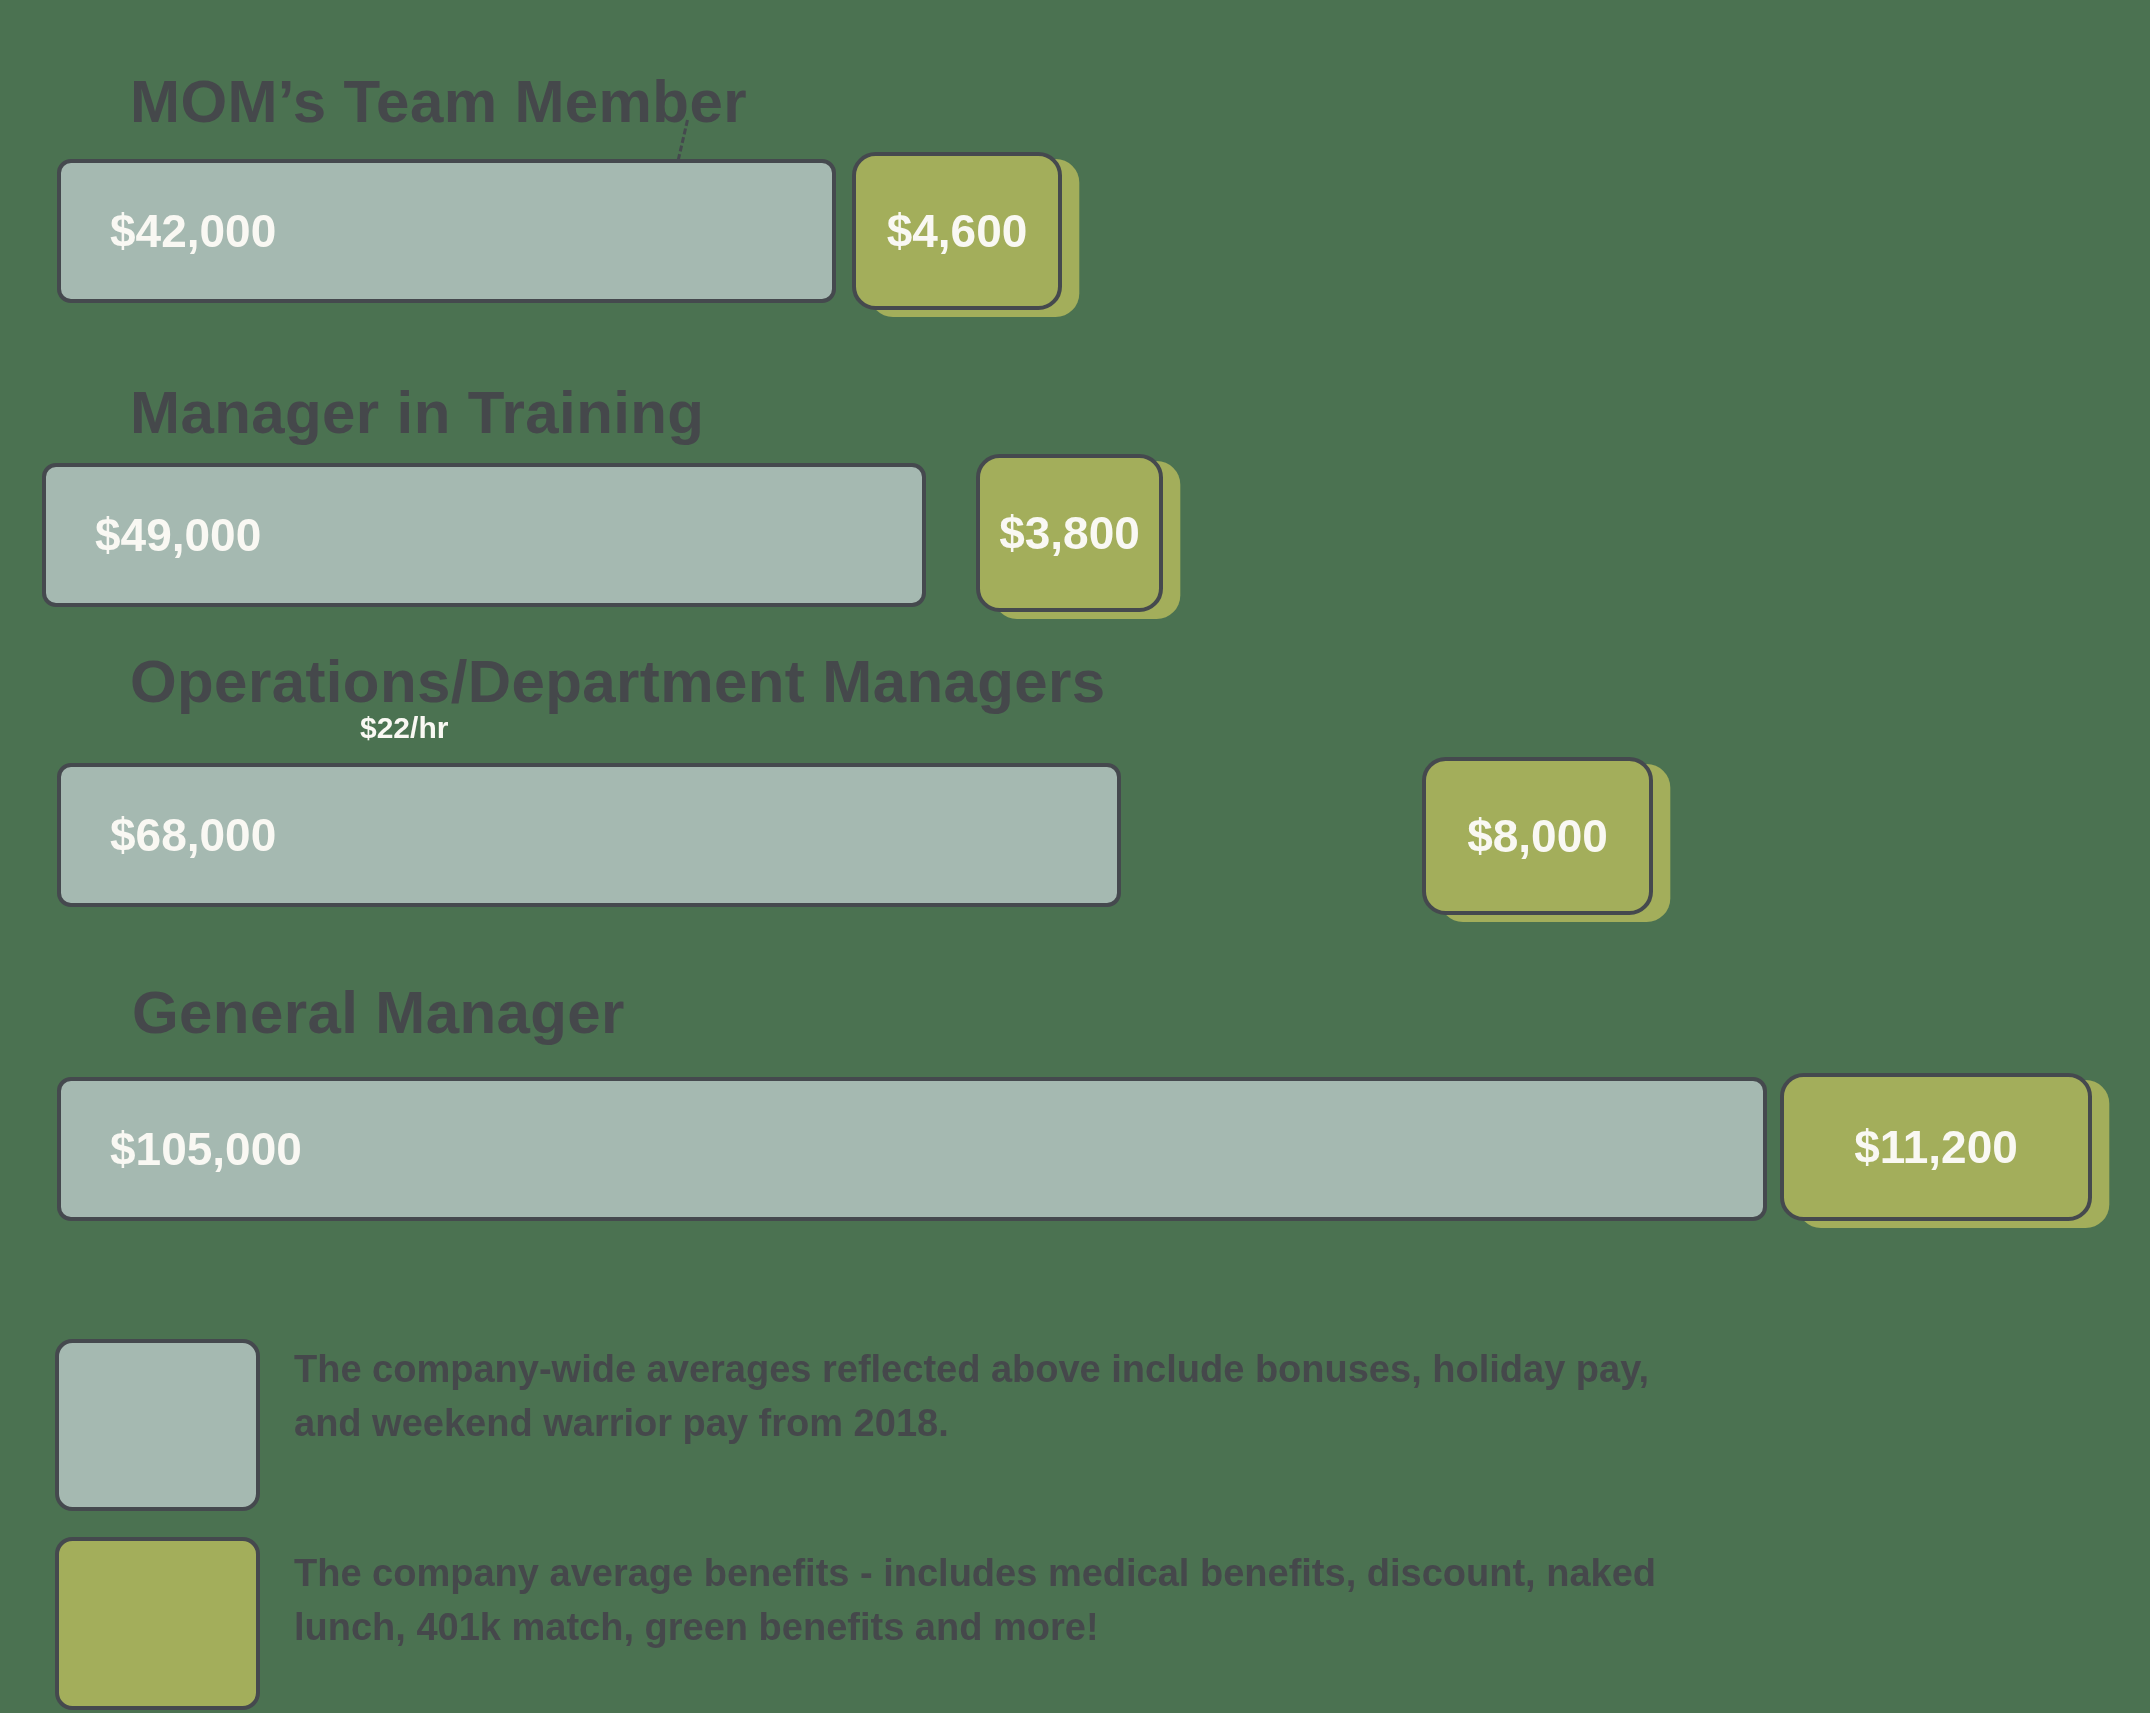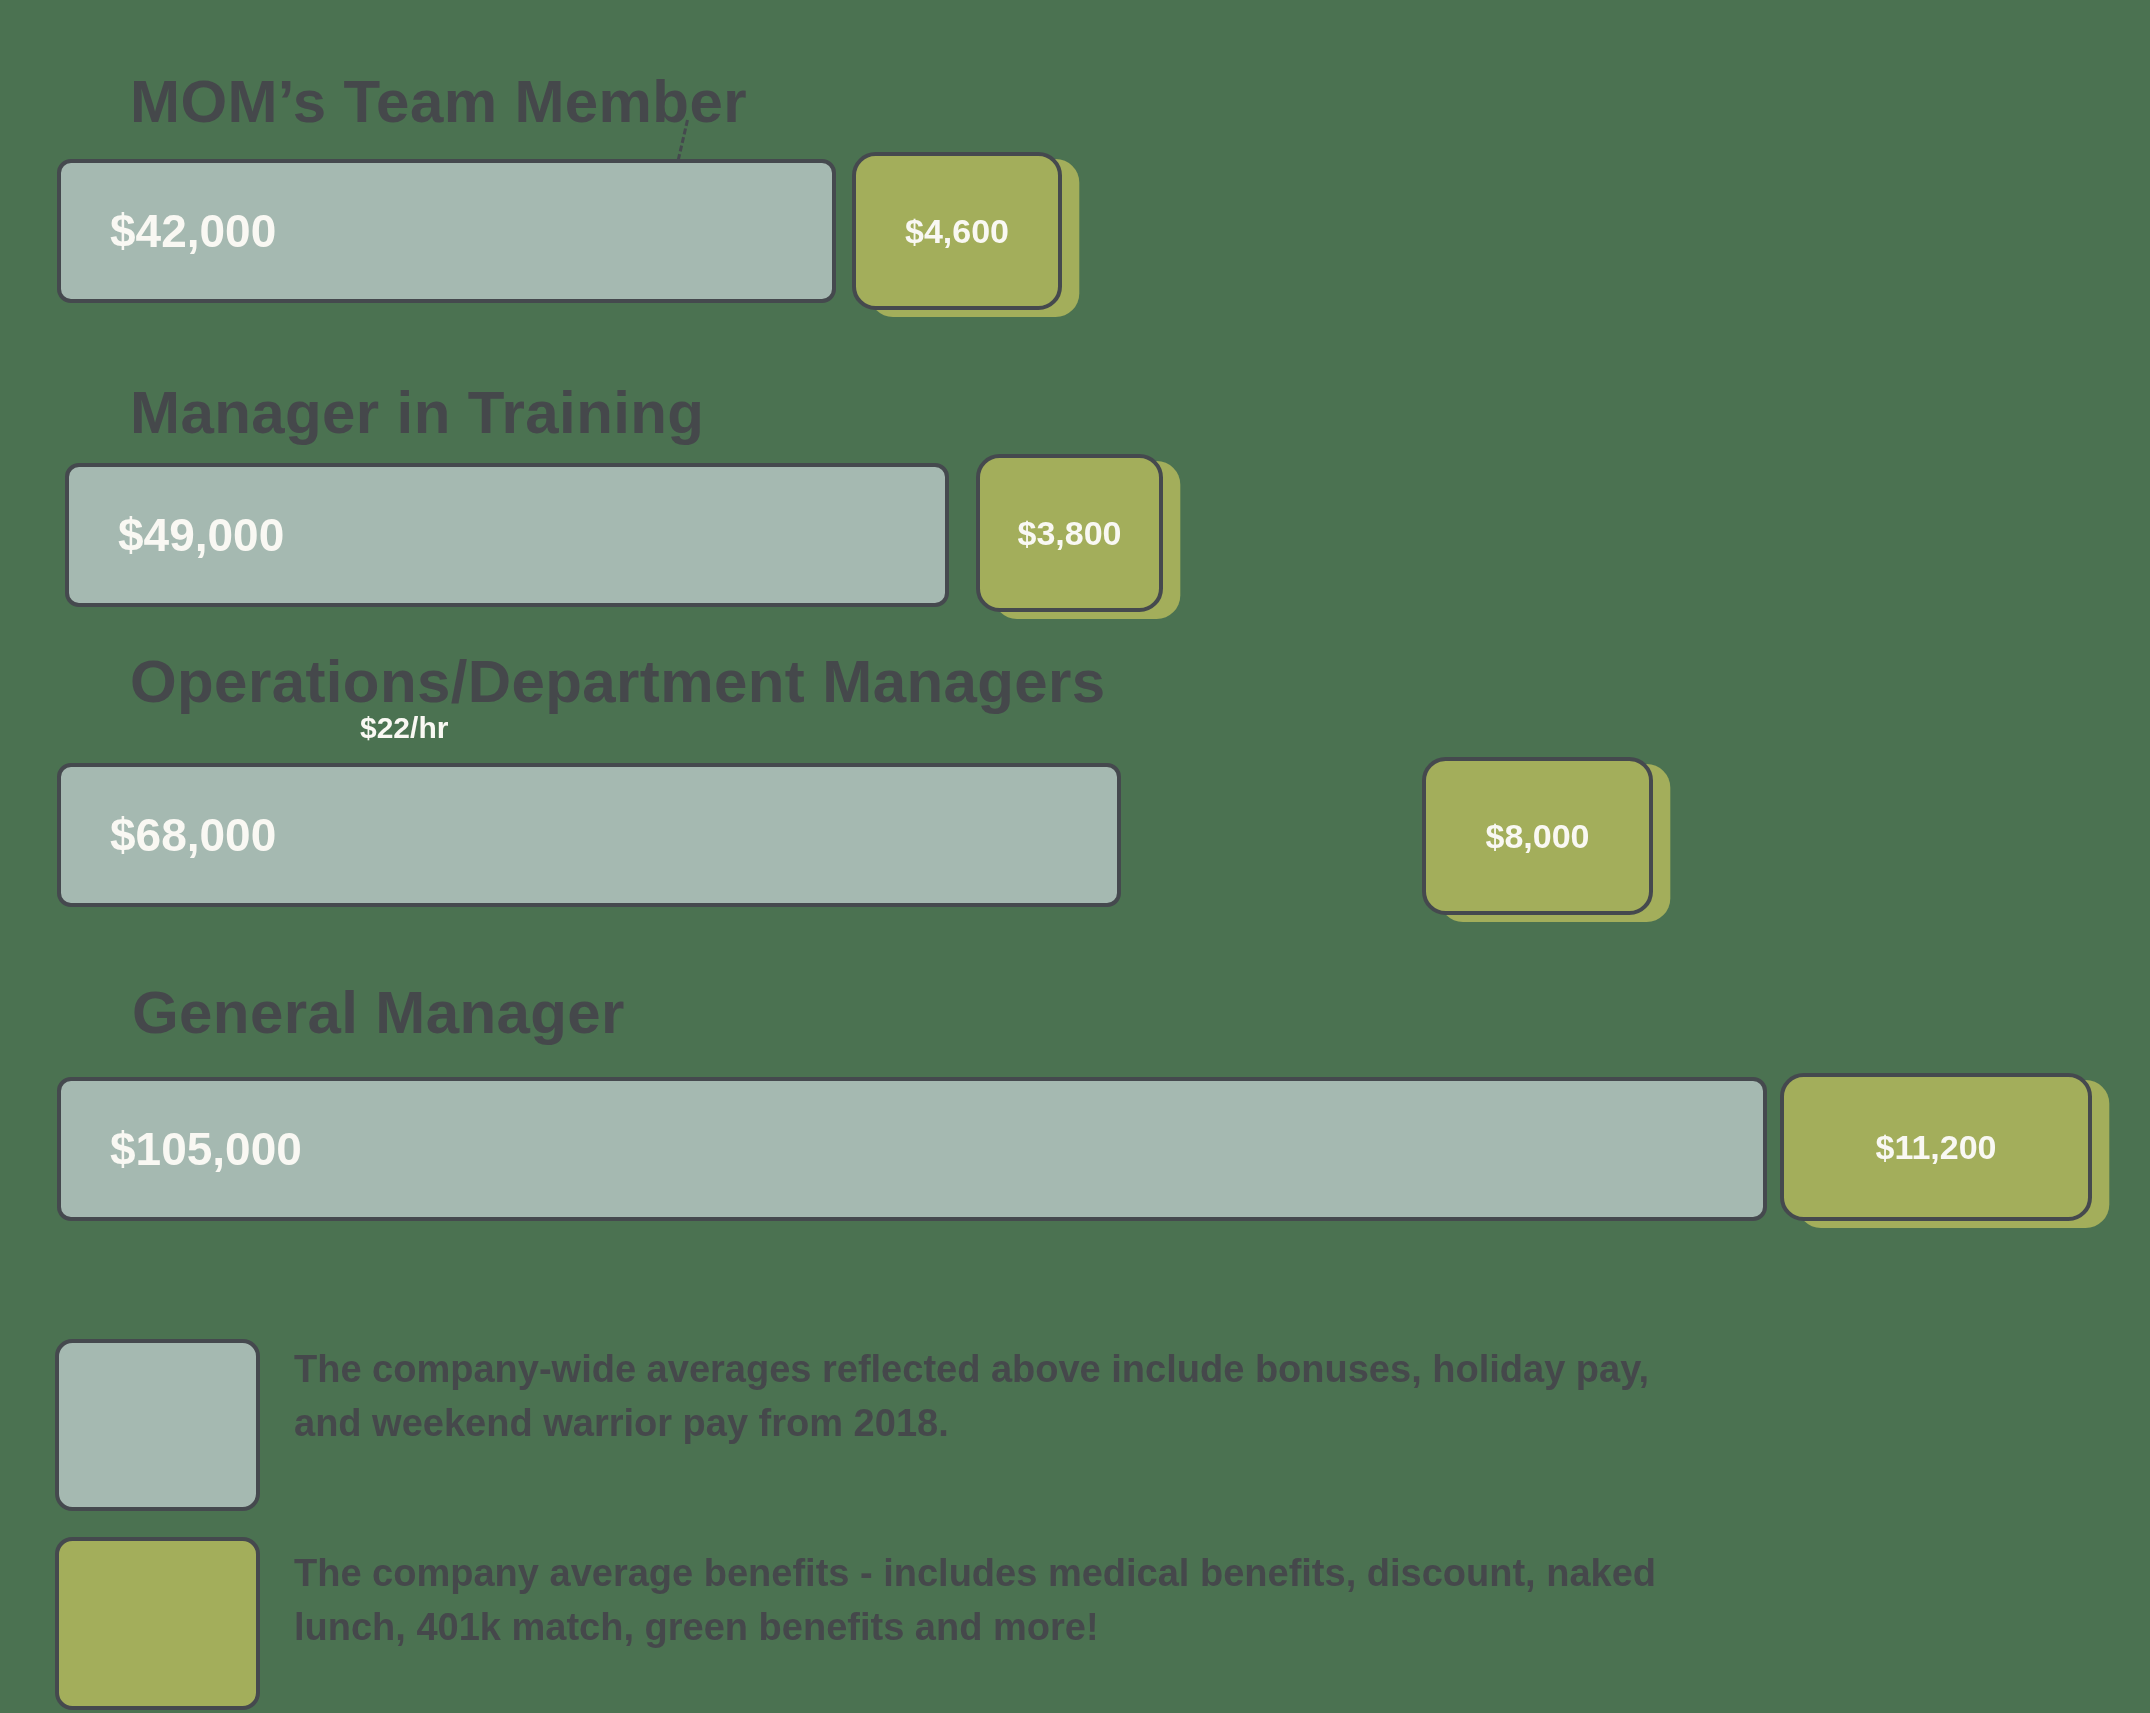--- a/index.html
+++ b/index.html
@@ -61,21 +61,21 @@
     box-shadow:17.3px 7px 0 0 #a3ae5b;
     display:flex;
     align-items:center;
     justify-content:center;
   }
   .row-0 .benefit-box{top:152px;}
   .row-1 .benefit-box{top:454px;}
   .row-2 .benefit-box{top:757px;}
   .row-3 .benefit-box{top:1073px; height:148px;}
   .benefit-label{
-    font-size:34px;
+    font-size:46px;
     font-weight:bold;
     color:#f9f8f3;
     white-space:nowrap;
   }
 
   
   .wage-note{
     position:absolute;
     left:360px;
     top:711px;
@@ -131,21 +131,21 @@
     <div class="salary-bar" style="left: 57px; width: 779px;">
       <span class="salary-label">$42,000</span>
     </div>
     <div class="benefit-box" style="left: 852px; width: 210px;">
       <span class="benefit-label">$4,600</span>
     </div>
   </section>
 
   <section class="row row-1">
     <h2 class="row-title">Manager in Training</h2>
-    <div class="salary-bar" style="left: 65px; width: 884px;">
+    <div class="salary-bar" style="left: 42px; width: 884px;">
       <span class="salary-label">$49,000</span>
     </div>
     <div class="benefit-box" style="left: 976px; width: 187px; text-align: center;">
       <span class="benefit-label">$3,800</span>
     </div>
   </section>
 
   <section class="row row-2">
     <h2 class="row-title">Operations/Department Managers</h2>
     <div class="wage-note">$22/hr</div>

